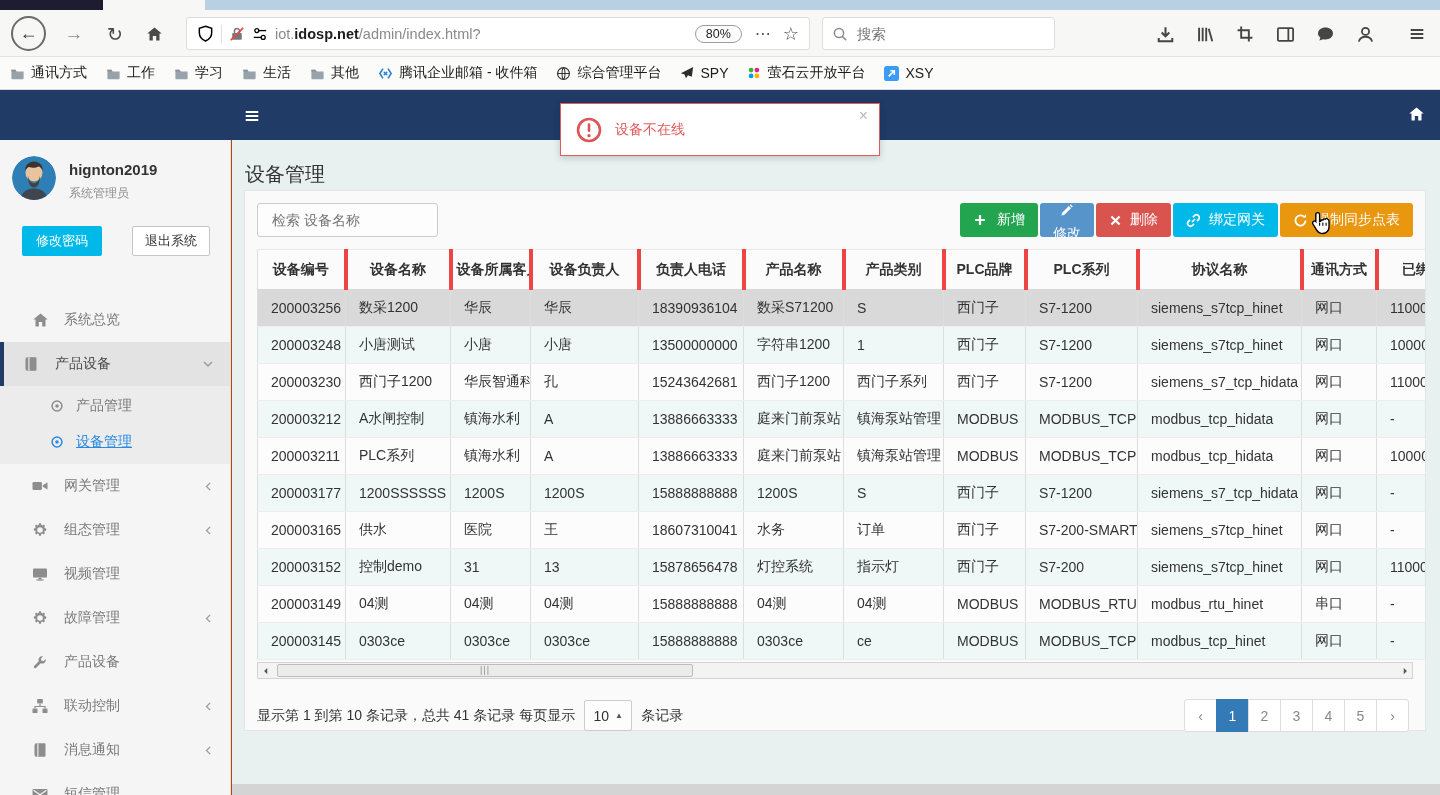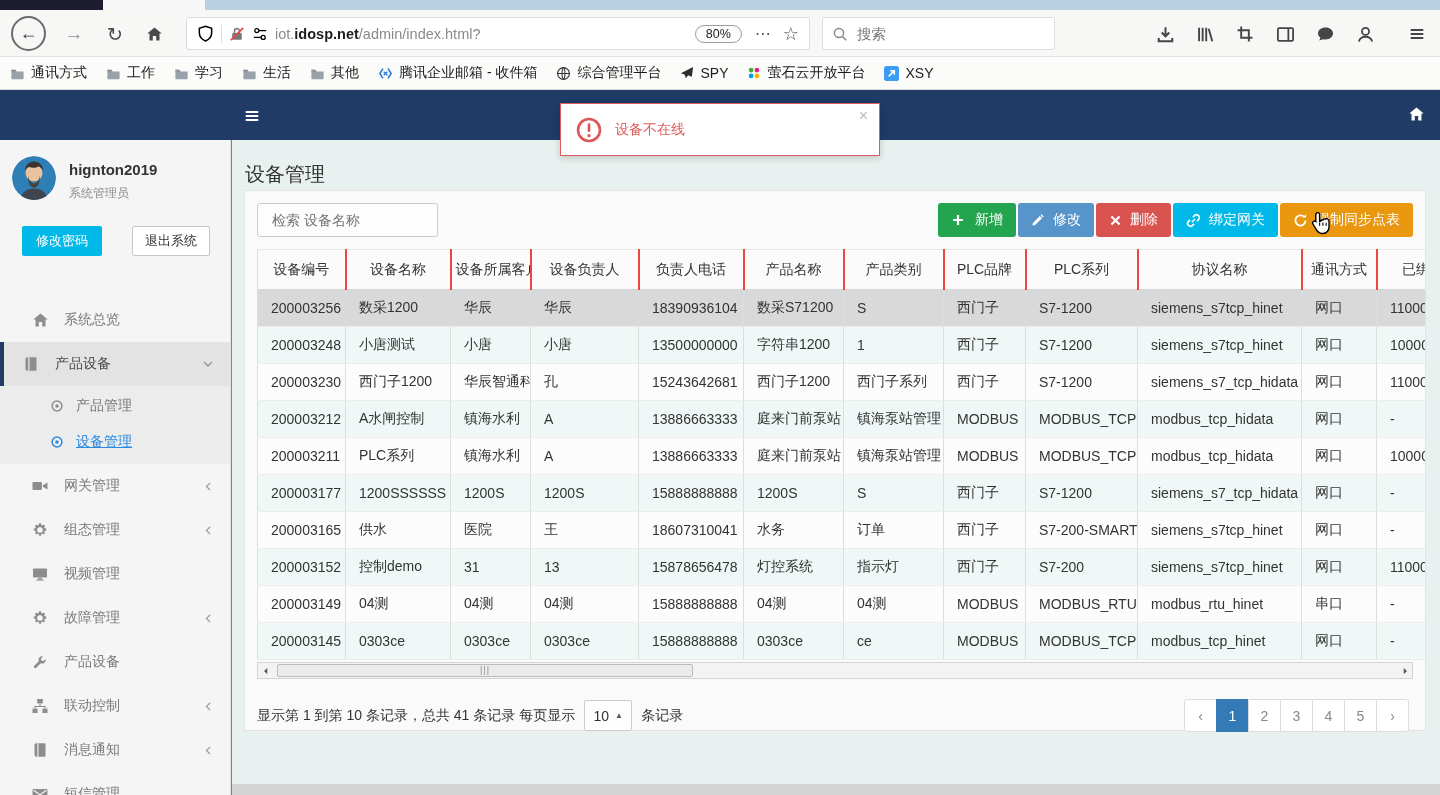--- a/index.html
+++ b/index.html
@@ -31,21 +31,21 @@
     border-radius:3px; display:flex; align-items:center; padding:0 9px; gap:7px; }
   .searchbar input { border:none; outline:none; flex:1; font-size:14.5px; font-family:inherit; background:transparent; color:#0f766e; }
   .tb-icon { position:absolute; top:11px; width:26px; height:26px; display:flex; align-items:center; justify-content:center; color:#454545; }
   .badge-up { position:absolute; left:15px; top:-6px; }
 
   .bookmarks { position:absolute; top:57px; left:0; width:1440px; height:33px; background:#fbfbfa; border-bottom:1px solid #dadada;
     display:flex; align-items:center; padding-left:10px; gap:19px; }
   .bm-item { display:flex; align-items:center; gap:6px; font-size:14px; color:#1c1c1c; white-space:nowrap; cursor:pointer; }
 
   
-  .app { position:absolute; top:90px; left:0; width:1440px; height:705px; background:#14b8a6; }
+  .app { position:absolute; top:90px; left:0; width:1440px; height:705px; background:#c2410c; }
   .topnav { position:absolute; top:0; left:0; width:100%; height:50px; background:#1f3b66; }
   .nav-burger { position:absolute; left:243px; top:17px; color:#fff; }
   .nav-home { position:absolute; right:15px; top:16px; color:#fff; }
 
   .sidebar { position:absolute; top:50px; left:0; width:231px; height:655px; background:#f5f5f5; border-right:1px solid #e0e0e0; }
   .user { padding:16px 12px 0 12px; display:flex; gap:13px; }
   .avatar { width:44px; height:44px; border-radius:50%; overflow:hidden; flex:none; }
   .uname { font-size:15px; font-weight:bold; color:#333; margin-top:5px; }
   .urole { font-size:12px; color:#8d8d8d; margin-top:7px; }
   .user-btns { display:flex; justify-content:space-between; padding:24px 20px 0 22px; }
@@ -67,22 +67,22 @@
   .panel { position:absolute; left:12px; top:50px; width:1182px; height:541px; background:#fafafa; border:1px solid #e4e4e4; padding:12px; }
   .panel-toolbar { display:flex; align-items:flex-start; }
   .search-box { width:181px; height:34px; border:1px solid #ccc; border-radius:3px; background:#fdfdfd; display:flex; align-items:center; padding:0 12px; }
   .search-box input { border:none; outline:none; width:100%; font-size:14px; font-family:inherit; background:transparent; color:#333; }
   .actions { margin-left:auto; display:flex; gap:2px; }
   .act-btn { height:34px; padding:0 13px; font-size:14px; color:#fff; border:none; border-radius:3px;
     display:flex; align-items:center; gap:8px; font-family:inherit; cursor:pointer; white-space:nowrap; }
 
   .table-clip { margin-top:12px; margin-right:-12px; overflow:hidden; }
   table.dt { border-collapse:collapse; table-layout:fixed; width:1240px; border-left:1px solid #ddd; }
-  .dt th { height:40px; font-size:14px; color:#333; font-weight:normal; text-align:center; background:#fbfbfb;
-    border-right:2px solid #ef4444; border-bottom:1px solid #d8d8d8; border-top:1px solid #e8e8e8; padding:0 4px; white-space:nowrap; overflow:hidden; }
+  .dt th { height:40px; font-size:14px; color:#333; font-weight:bold; text-align:center; background:#fbfbfb;
+    border-right:4px solid #ef4444; border-bottom:1px solid #d8d8d8; border-top:1px solid #e8e8e8; padding:0 4px; white-space:nowrap; overflow:hidden; }
   .dt td { height:37px; font-size:14px; color:#333; padding:0 13px; border-right:1px solid #ddd; border-bottom:1px solid #ededed;
     white-space:nowrap; overflow:hidden; }
   .dt tr.even td { background:#fcfcfc; }
   .dt tr.odd td { background:#eff7f7; }
   .dt tr.sel td { background:#d9d9d9; }
 
   .hscroll { margin-top:2px; height:17px; position:relative; background:#f3f3f3; border:1px solid #d4d4d4; }
   .hs-arrow { position:absolute; top:0; width:15px; height:15px; display:flex; align-items:center; justify-content:center; color:#555; }
   .hs-thumb { position:absolute; left:19px; top:1px; width:416px; height:13px; background:#ebebeb; border:1px solid #bcbcbc; border-radius:2px;
     display:flex; align-items:center; justify-content:center; }
@@ -501,21 +501,21 @@
         </div>
         <div class="actions" id="action-buttons">
             <button class="act-btn" style="background: rgb(35, 165, 80); gap: 10px;">
               <span class="a-icon">
                 <svg width="14" height="14" viewBox="0 0 16 16" fill="none">
                   <path d="M8 2.4v11.2M2.4 8h11.2" stroke="#fff" stroke-width="2.5"></path>
                 </svg>
               </span>
               <span class="a-label">新增</span>
             </button>
-            <button class="act-btn" style="background: rgb(87, 148, 201);">
+            <button class="act-btn" style="background: rgb(87, 148, 201); flex-direction: column;">
               <span class="a-icon">
                 <svg width="14" height="14" viewBox="0 0 16 16" fill="none">
                   <path d="m2.2 11.3 7.9-7.9 2.5 2.5-7.9 7.9-3.1.6zM11 2.5l1.1-1.1 2.5 2.5L13.5 5z" fill="#fff"></path>
                 </svg>
               </span>
               <span class="a-label">修改</span>
             </button>
             <button class="act-btn" style="background: rgb(217, 83, 79);">
               <span class="a-icon">
                 <svg width="13" height="13" viewBox="0 0 16 16" fill="none">

